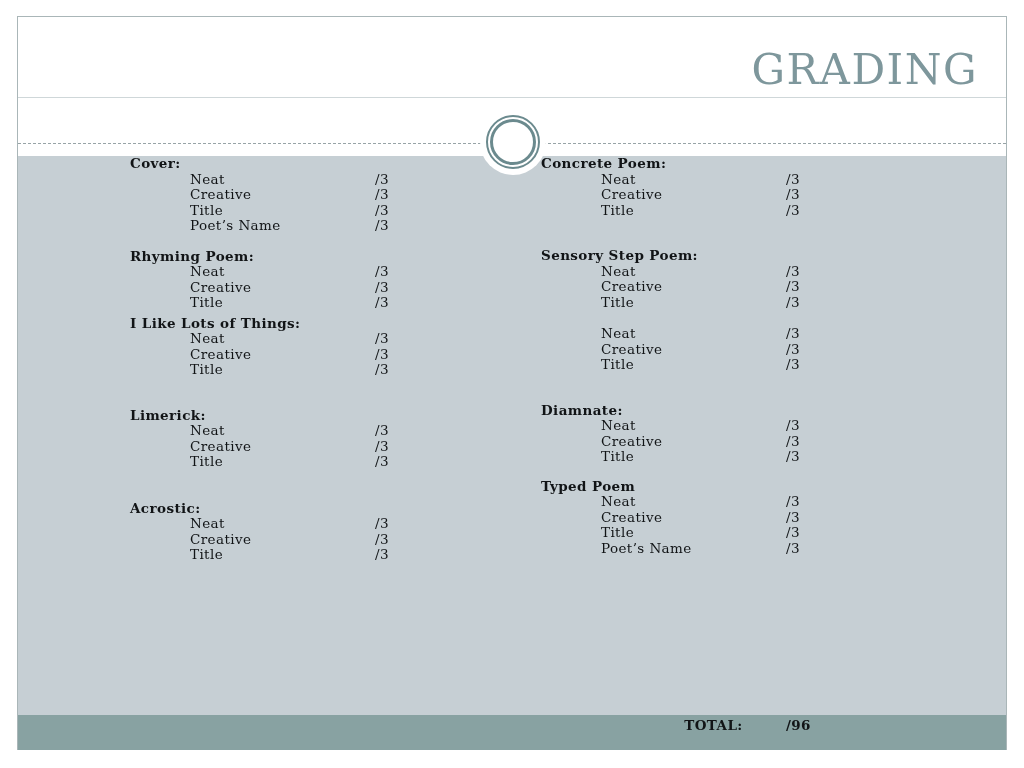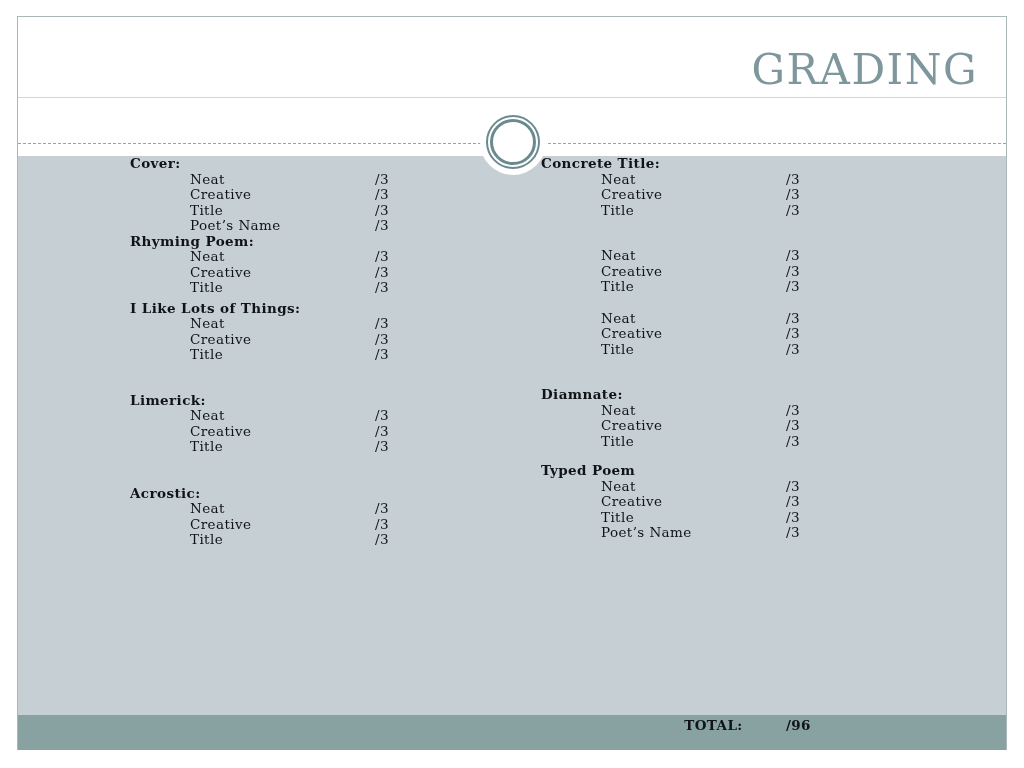--- a/index.html
+++ b/index.html
@@ -83,21 +83,21 @@
     font-size: 13.5px;
     line-height: 15.5px;
     letter-spacing: 0.4px;
     color: #111416;
   }
   #col-left  { left: 112px; }
   #col-right { left: 523px; }
   .section .heading { font-weight: bold; }
   .item-row { position: relative; padding-left: 60px; }
   .item-score { position: absolute; left: 245px; top: 0; }
-  #col-left  .section:nth-child(2) { }
+  #col-left  .section:nth-child(2) { margin-top: 15px; }
   #col-left  .section:nth-child(3) { margin-top: 5px; }
   #col-left  .section:nth-child(4) { margin-top: 30px; }
   #col-left  .section:nth-child(5) { margin-top: 31px; }
   #col-right .section:nth-child(2) { margin-top: 30px; }
   #col-right .section:nth-child(3) { margin-top: 16px; }
   #col-right .section:nth-child(4) { margin-top: 30px; }
   #col-right .section:nth-child(5) { margin-top: 14px; }
   
   .total-row {
     position: absolute;
@@ -157,26 +157,27 @@
       </div>
       <div class="section">
         <div class="heading">Acrostic:</div>
         <div class="item-row"><span class="item-label">Neat</span><span class="item-score">/3</span></div>
         <div class="item-row"><span class="item-label">Creative</span><span class="item-score">/3</span></div>
         <div class="item-row"><span class="item-label">Title</span><span class="item-score">/3</span></div>
       </div>
     </div>
   <div class="col" id="col-right">
       <div class="section">
-        <div class="heading">Concrete Title:</div>
-        <div class="item-row"><span class="item-label">Neat</span><span class="item-score">/3</span></div>
-        <div class="item-row"><span class="item-label">Creative</span><span class="item-score">/3</span></div>
-        <div class="item-row"><span class="item-label">Title</span><span class="item-score">/3</span></div>
-      </div>
-      <div class="section">
+        <div class="heading">Concrete Poem:</div>
+        <div class="item-row"><span class="item-label">Neat</span><span class="item-score">/3</span></div>
+        <div class="item-row"><span class="item-label">Creative</span><span class="item-score">/3</span></div>
+        <div class="item-row"><span class="item-label">Title</span><span class="item-score">/3</span></div>
+      </div>
+      <div class="section">
+        <div class="heading">Sensory Step Poem:</div>
         <div class="item-row"><span class="item-label">Neat</span><span class="item-score">/3</span></div>
         <div class="item-row"><span class="item-label">Creative</span><span class="item-score">/3</span></div>
         <div class="item-row"><span class="item-label">Title</span><span class="item-score">/3</span></div>
       </div>
       <div class="section">
         <div class="item-row"><span class="item-label">Neat</span><span class="item-score">/3</span></div>
         <div class="item-row"><span class="item-label">Creative</span><span class="item-score">/3</span></div>
         <div class="item-row"><span class="item-label">Title</span><span class="item-score">/3</span></div>
       </div>
       <div class="section">

